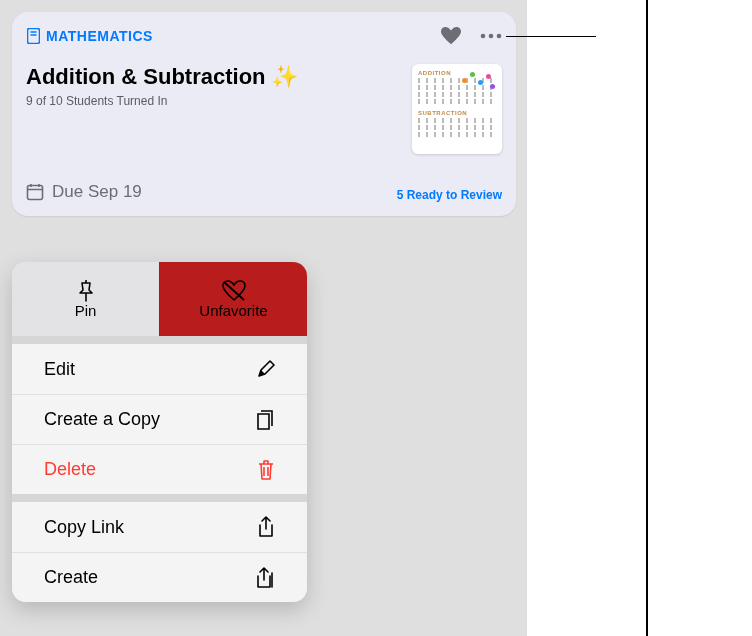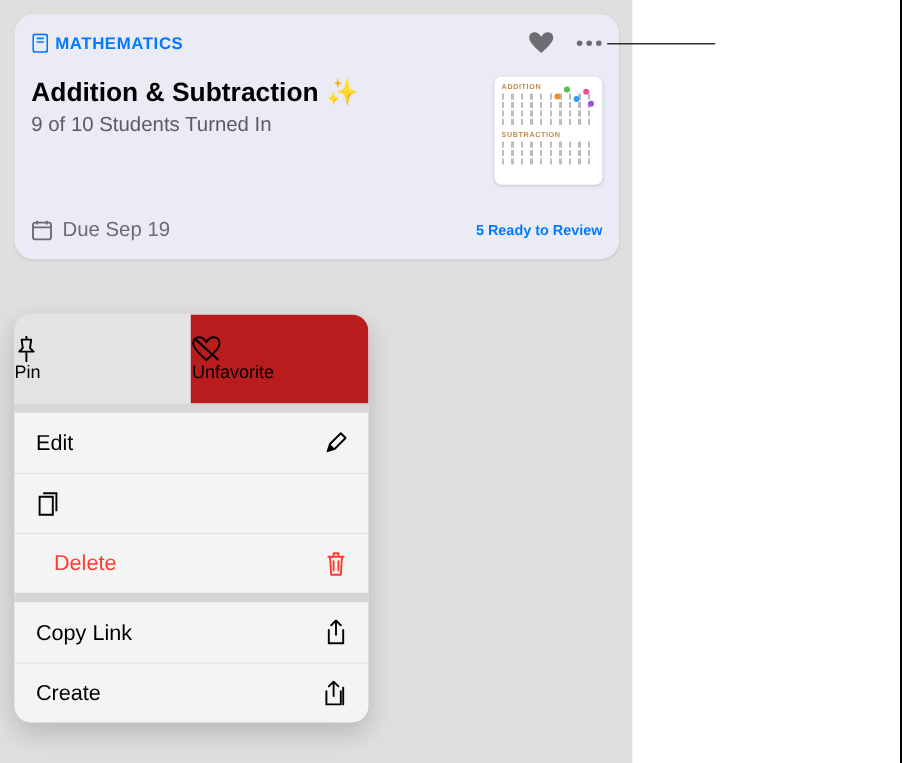--- a/index.html
+++ b/index.html
@@ -5,21 +5,21 @@
     * { box-sizing: border-box; margin: 0; padding: 0; }
     body {
       font-family: -apple-system, BlinkMacSystemFont, "Segoe UI", Helvetica, Arial, sans-serif;
       background: #fff;
       width: 752px;
       height: 636px;
       position: relative;
     }
     .canvas {
       position: relative;
-      width: 752px;
+      width: 648px;
       height: 636px;
       background: #dfdfe0;
       border-right: 2px solid #000;
       overflow: hidden;
     }
     .canvas-overlay-white {
       position: absolute;
       left: 527px;
       top: 0;
       width: 225px;
@@ -78,21 +78,21 @@
     .card-info {
       flex: 1;
     }
     .title {
       font-size: 22px;
       font-weight: 700;
       color: #000;
     }
     .turned-in {
       margin-top: 4px;
-      font-size: 17px;
+      font-size: 12px;
       color: #5b5b60;
     }
     .thumb {
       width: 90px;
       height: 90px;
       background: #fff;
       border-radius: 6px;
       box-shadow: 0 1px 3px rgba(0,0,0,0.15);
       position: relative;
       overflow: hidden;
@@ -100,21 +100,21 @@
       font-size: 5px;
       color: #888;
     }
     .thumb .hdr { color:#c08b4a; font-weight:700; font-size:6px; letter-spacing:0.5px;}
     .thumb .row { height:5px; margin:2px 0; background: repeating-linear-gradient(90deg,#bbb 0 2px, transparent 2px 8px);}
     .thumb .dots { position:absolute; top:4px; right:4px; width:38px; height:22px; }
     .thumb .d { position:absolute; width:5px; height:5px; border-radius:50%; }
     .card-footer {
       display: flex;
       justify-content: space-between;
-      align-items: center;
+      align-items: flex-end;
       padding: 18px 14px 14px 14px;
     }
     .due-row {
       display: flex;
       align-items: center;
       gap: 8px;
       color: #6c6c72;
       font-size: 17px;
     }
     .review-link {
@@ -145,20 +145,21 @@
       box-shadow: 0 8px 22px rgba(0,0,0,0.18);
     }
     .menu-top {
       display: flex;
       height: 74px;
     }
     .menu-top-item {
       flex: 1;
       display: flex;
       flex-direction: column;
+      align-items: center;
       justify-content: center;
       gap: 0;
       font-size: 15px;
       color: #000;
       cursor: pointer;
     }
     .menu-top-item:first-child {
       background: #e3e3e5;
     }
     .menu-top-item:last-child {
@@ -166,30 +167,30 @@
       border-left: 1px solid rgba(0,0,0,0.08);
     }
     .menu-sep-thick {
       height: 8px;
       background: #d6d6d8;
     }
     .menu-row {
       display: flex;
       align-items: center;
       justify-content: space-between;
-      padding: 0 18px;
+      padding: 0 32px;
       height: 50px;
       font-size: 18px;
       background: #f4f4f5;
       cursor: pointer;
     }
     .menu-row + .menu-row {
       border-top: 1px solid rgba(0,0,0,0.08);
     }
-    .danger { color: #ff3b30; margin-left: 15px; }
+    .danger { color: #ff3b30; }
     .menu-icon { color: #000; }
     .menu-icon.danger { color: #ff3b30; }
 
     svg { display:block; }
   </style>
 </head>
 <body>
 
 <div class="canvas">
   <div class="canvas-overlay-white"></div>
@@ -289,20 +290,21 @@
     <div class="menu-row">
       <span>Edit</span>
       <span class="menu-icon">
         <svg width="18" height="18" viewBox="0 0 18 18">
             <path d="M2 16 L4 10 L13 1 L17 5 L8 14 Z" fill="none" stroke="#000" stroke-width="1.6" stroke-linejoin="round"></path>
             <path d="M2 16 L4 10 L8 14 Z" fill="#000"></path>
           </svg>
       </span>
     </div>
     <div class="menu-row">
+      <span>Create a Copy</span>
       <span class="menu-icon">
         <svg width="20" height="22" viewBox="0 0 20 22">
             <path d="M3 5 L3 20 L14 20 L14 5 Z" fill="none" stroke="#000" stroke-width="1.6"></path>
             <path d="M6 2 L17 2 L17 17" fill="none" stroke="#000" stroke-width="1.6"></path>
           </svg>
       </span>
     </div>
     <div class="menu-row">
       <span class="danger">Delete</span>
       <span class="menu-icon danger">

